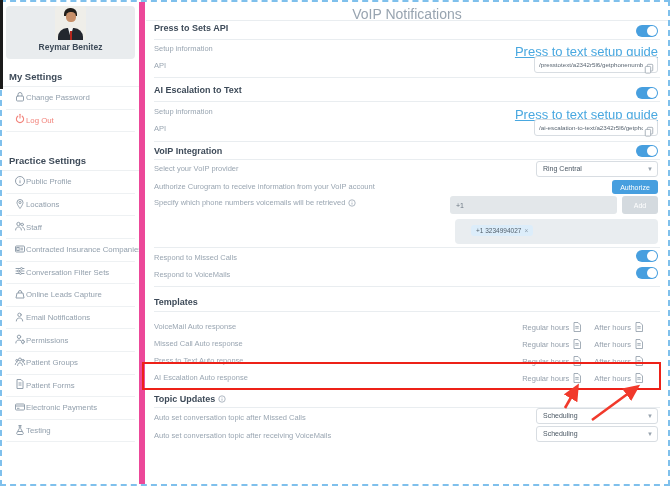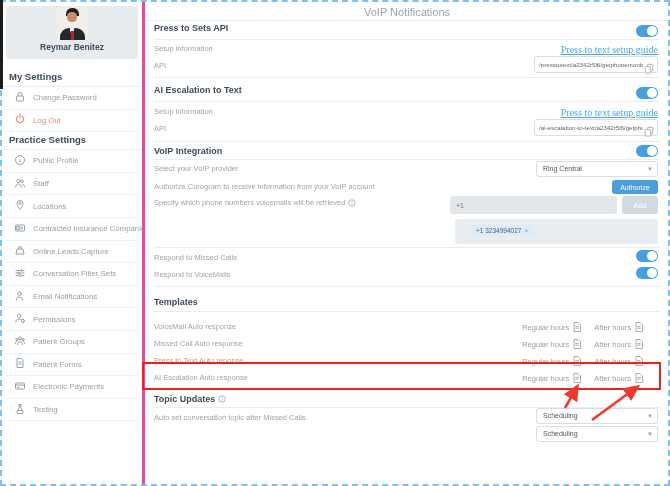--- a/index.html
+++ b/index.html
@@ -2,47 +2,47 @@
 <html><head>
 <meta charset="utf-8">
 <style>
   * { margin:0; padding:0; box-sizing:border-box; }
   html,body { width:670px; height:486px; background:#fff; font-family:"Liberation Sans", sans-serif; }
   .frame { position:relative; width:670px; height:486px; background:#fff; overflow:hidden; }
   .frame-border { position:absolute; inset:0; border:2px dashed #7fc0ec; pointer-events:none; z-index:60; }
   .black-strip { position:absolute; left:0; top:0; width:3px; height:89px; background:#1b1b1b; z-index:61; }
 
   
-  aside { position:absolute; left:2px; top:2px; bottom:2px; width:143px; background:#fff; border-right:3px solid #ec4899; overflow:hidden; }
+  aside { position:absolute; left:2px; top:2px; bottom:2px; width:143px; background:#fff; border-right:6px solid #ec4899; overflow:hidden; }
   .profile-card { margin:2px 4px 0; height:53px; background:#e9ecee; border-radius:4px; text-align:center; }
   .avatar { width:31px; height:34px; margin:4px auto 2px; border-radius:3px; background:#efeee9; position:relative; overflow:hidden; }
   .av-hair { position:absolute; top:2px; left:9px; width:13px; height:8px; border-radius:6px 6px 0 0; background:#201d1a; }
   .av-face { position:absolute; top:6px; left:10.5px; width:10px; height:10px; border-radius:45%; background:#c8906a; }
   .av-suit { position:absolute; bottom:0; left:3px; width:25px; height:12px; border-radius:9px 9px 0 0; background:#23272e; }
   .av-shirt { position:absolute; bottom:3px; left:13px; width:5px; height:9px; background:#f5f5f5; clip-path:polygon(0 0,100% 0,50% 100%); }
   .av-tie { position:absolute; bottom:0; left:14.8px; width:2.4px; height:9px; background:#b5271e; }
   .profile-name { font-size:8.5px; font-weight:bold; color:#3e4b59; }
   .side-header { margin-top:12px; padding:0 0 4px 7px; font-size:9.5px; font-weight:bold; color:#3e4b59; border-bottom:1px solid #edf0f2; }
-  .side-header.second { margin-top:2px; }
+  .side-header.second { margin-top:23px; }
   ul.side-list { list-style:none; }
-  .side-item { height:22.6px; display:flex; align-items:center; gap:7px; padding-left:8px; margin:0 4px 0 4px; border-bottom:1px solid #eef1f3; cursor:pointer; }
+  .side-item { height:22.6px; display:flex; align-items:center; padding-left:8px; margin:0 4px 0 4px; border-bottom:1px solid #eef1f3; cursor:pointer; }
   .side-item .silabel { font-size:7.8px; color:#93a0ad; white-space:nowrap; }
   .side-item svg { flex:0 0 auto; }
   .side-item.danger .silabel { color:#f2837b; }
 
   
   main { position:absolute; left:146px; top:2px; right:2px; bottom:2px; background:#fff; }
-  .page-title { position:absolute; top:4px; left:0; right:0; text-align:center; font-size:11px; color:#98a4b0; }
+  .page-title { position:absolute; top:4px; left:0; right:0; text-align:center; font-size:14px; color:#98a4b0; }
   .divider { position:absolute; left:8px; right:8px; height:1px; background:#e9edf0; }
   .divider.full { left:0; right:0; }
   .sec-title { position:absolute; left:8px; font-size:9px; font-weight:bold; color:#3e4b59; }
   .lbl { position:absolute; left:8px; font-size:7.5px; color:#9aa6b2; display:flex; align-items:center; gap:3px; }
   .toggle { position:absolute; right:10px; width:22px; height:12px; border-radius:6px; background:#479fdf; cursor:pointer; }
   .toggle::after { content:''; position:absolute; right:1px; top:1px; width:10px; height:10px; border-radius:50%; background:#fff; }
-  .link { position:absolute; right:10px; font-size:10px; color:#49a8e0; text-decoration:underline; cursor:pointer;font-family:Liberation Serif, serif; }
+  .link { position:absolute; right:10px; font-size:13px; color:#49a8e0; text-decoration:underline; cursor:pointer; }
   .api-input { position:absolute; right:10px; width:124px; height:17px; border:1px solid #d8dde2; border-radius:3px; font-size:6.2px; color:#5a6672; padding:0 14px 0 4px; background:#fff; font-family:"Liberation Sans", sans-serif; }
   .copy-ic { position:absolute; right:14px; width:10px; height:11px; cursor:pointer; }
   .sel { position:absolute; right:10px; width:122px; height:16px; border:1px solid #d8dde2; border-radius:3px; background:#fff; font-size:7px; color:#4a5763; line-height:14px; padding-left:6px; cursor:pointer; }
   .sel .caret { position:absolute; right:4px; top:0; font-size:6px; color:#98a3ae; line-height:15px; }
   .btn-primary { position:absolute; right:10px; width:46px; height:14px; background:#479fdf; border:none; border-radius:3px; color:#fff; font-size:7px; cursor:pointer; font-family:"Liberation Sans", sans-serif; }
   .phone-input { position:absolute; left:304px; width:167px; height:18px; background:#e3e7ea; border:none; border-radius:3px; font-size:7px; color:#6a7682; padding-left:6px; font-family:"Liberation Sans", sans-serif; }
   .btn-add { position:absolute; right:10px; width:36px; height:18px; background:#d4dadf; border:none; border-radius:3px; color:#fff; font-size:7px; cursor:pointer; font-family:"Liberation Sans", sans-serif; }
   .chip-panel { position:absolute; right:10px; width:203px; height:25px; background:#e9edf0; border-radius:4px; }
   .chip { display:inline-flex; align-items:center; gap:3px; margin:5px 0 0 16px; background:#dcedfa; border-radius:3px; padding:2px 5px; font-size:6.5px; color:#53616d; }
   .chip .x { color:#8fa0ae; font-size:6.5px; cursor:pointer; }
@@ -96,61 +96,61 @@
     <ul class="side-list">
       <li class="side-item">
         <span><svg width="12" height="12" viewBox="0 0 12 12" fill="none" stroke="#93a0ad" stroke-width="1">
               <circle cx="6" cy="6" r="4.5"></circle>
               <line x1="6" y1="5.3" x2="6" y2="8.2"></line>
               <line x1="6" y1="3.6" x2="6" y2="4.2"></line>
             </svg></span>
         <span class="silabel">Public Profile</span>
       </li>
       <li class="side-item">
+        <span><svg width="12" height="12" viewBox="0 0 12 12" fill="none" stroke="#93a0ad" stroke-width="1">
+              <path d="M6 1.5a3 3 0 013 3c0 2.1-3 6-3 6s-3-3.9-3-6a3 3 0 013-3z"></path>
+              <circle cx="6" cy="4.5" r="1.1"></circle>
+            </svg></span>
+        <span class="silabel">Locations</span>
+      </li>
+      <li class="side-item">
         <span><svg width="12" height="12" viewBox="0 0 12 12" fill="none" stroke="#93a0ad" stroke-width="1" stroke-linecap="round">
               <circle cx="4.5" cy="4" r="1.7"></circle>
               <circle cx="8.2" cy="4.5" r="1.3"></circle>
               <path d="M1.6 10c0-2 1.4-3 2.9-3s2.9 1 2.9 3"></path>
               <path d="M8.7 7.3c1.2.3 1.9 1.3 1.9 2.7"></path>
             </svg></span>
         <span class="silabel">Staff</span>
-      </li>
-      <li class="side-item">
-        <span><svg width="12" height="12" viewBox="0 0 12 12" fill="none" stroke="#93a0ad" stroke-width="1">
-              <path d="M6 1.5a3 3 0 013 3c0 2.1-3 6-3 6s-3-3.9-3-6a3 3 0 013-3z"></path>
-              <circle cx="6" cy="4.5" r="1.1"></circle>
-            </svg></span>
-        <span class="silabel">Locations</span>
       </li>
       <li class="side-item">
         <span><svg width="12" height="12" viewBox="0 0 12 12" fill="none" stroke="#93a0ad" stroke-width="1">
               <rect x="1.5" y="3" width="9" height="6" rx="1"></rect>
               <rect x="2.8" y="4.5" width="2.3" height="3"></rect>
               <line x1="6.3" y1="5.2" x2="9" y2="5.2"></line>
               <line x1="6.3" y1="6.8" x2="9" y2="6.8"></line>
             </svg></span>
         <span class="silabel">Contracted Insurance Companies</span>
-      </li>
-      <li class="side-item">
-        <span><svg width="12" height="12" viewBox="0 0 12 12" fill="none" stroke="#93a0ad" stroke-width="1" stroke-linejoin="round">
-              <path d="M3 5h6l1 5H2z"></path>
-              <path d="M4.5 5V4a1.5 1.5 0 013 0v1"></path>
-            </svg></span>
-        <span class="silabel">Online Leads Capture</span>
       </li>
       <li class="side-item">
         <span><svg width="12" height="12" viewBox="0 0 12 12" fill="none" stroke="#93a0ad" stroke-width="1" stroke-linecap="round">
               <line x1="2" y1="3.5" x2="10" y2="3.5"></line>
               <circle cx="7.5" cy="3.5" r="1" fill="#fff"></circle>
               <line x1="2" y1="6" x2="10" y2="6"></line>
               <circle cx="4.5" cy="6" r="1" fill="#fff"></circle>
               <line x1="2" y1="8.5" x2="10" y2="8.5"></line>
               <circle cx="6.5" cy="8.5" r="1" fill="#fff"></circle>
             </svg></span>
         <span class="silabel">Conversation Filter Sets</span>
+      </li>
+      <li class="side-item">
+        <span><svg width="12" height="12" viewBox="0 0 12 12" fill="none" stroke="#93a0ad" stroke-width="1" stroke-linejoin="round">
+              <path d="M3 5h6l1 5H2z"></path>
+              <path d="M4.5 5V4a1.5 1.5 0 013 0v1"></path>
+            </svg></span>
+        <span class="silabel">Online Leads Capture</span>
       </li>
       <li class="side-item">
         <span><svg width="12" height="12" viewBox="0 0 12 12" fill="none" stroke="#93a0ad" stroke-width="1" stroke-linecap="round">
               <circle cx="5.5" cy="3.8" r="1.7"></circle>
               <path d="M2.3 10c0-2 1.4-3 3.2-3s3.2 1 3.2 3"></path>
             </svg></span>
         <span class="silabel">Email Notifications</span>
       </li>
       <li class="side-item">
         <span><svg width="12" height="12" viewBox="0 0 12 12" fill="none" stroke="#93a0ad" stroke-width="1" stroke-linecap="round">
@@ -351,20 +351,21 @@
           <svg width="8" height="8" viewBox="0 0 12 12" fill="none" stroke="#9aa6b2" stroke-width="1.2">
             <circle cx="6" cy="6" r="4.8"></circle>
             <line x1="6" y1="5.3" x2="6" y2="8.4"></line>
             <line x1="6" y1="3.2" x2="6" y2="3.9"></line>
           </svg>
         </span>
     </div>
     <div class="divider" style="top:405px"></div>
     <div class="lbl" style="top:411px">Auto set conversation topic after Missed Calls</div>
     <div class="sel" style="top:406px"><span>Scheduling</span><span class="caret">▼</span></div>
+    <div class="lbl" style="top:429px">Auto set conversation topic after receiving VoiceMails</div>
     <div class="sel" style="top:424px"><span>Scheduling</span><span class="caret">▼</span></div>
   </main>
 
   <div class="red-box"></div>
   <svg class="overlay" width="670" height="486" viewBox="0 0 670 486">
     <defs>
       <marker id="ah" markerWidth="8" markerHeight="8" refX="5" refY="3" orient="auto">
           <path d="M0,0 L6.5,3 L0,6 Z" fill="#f1392b"></path>
         </marker>
     </defs>

